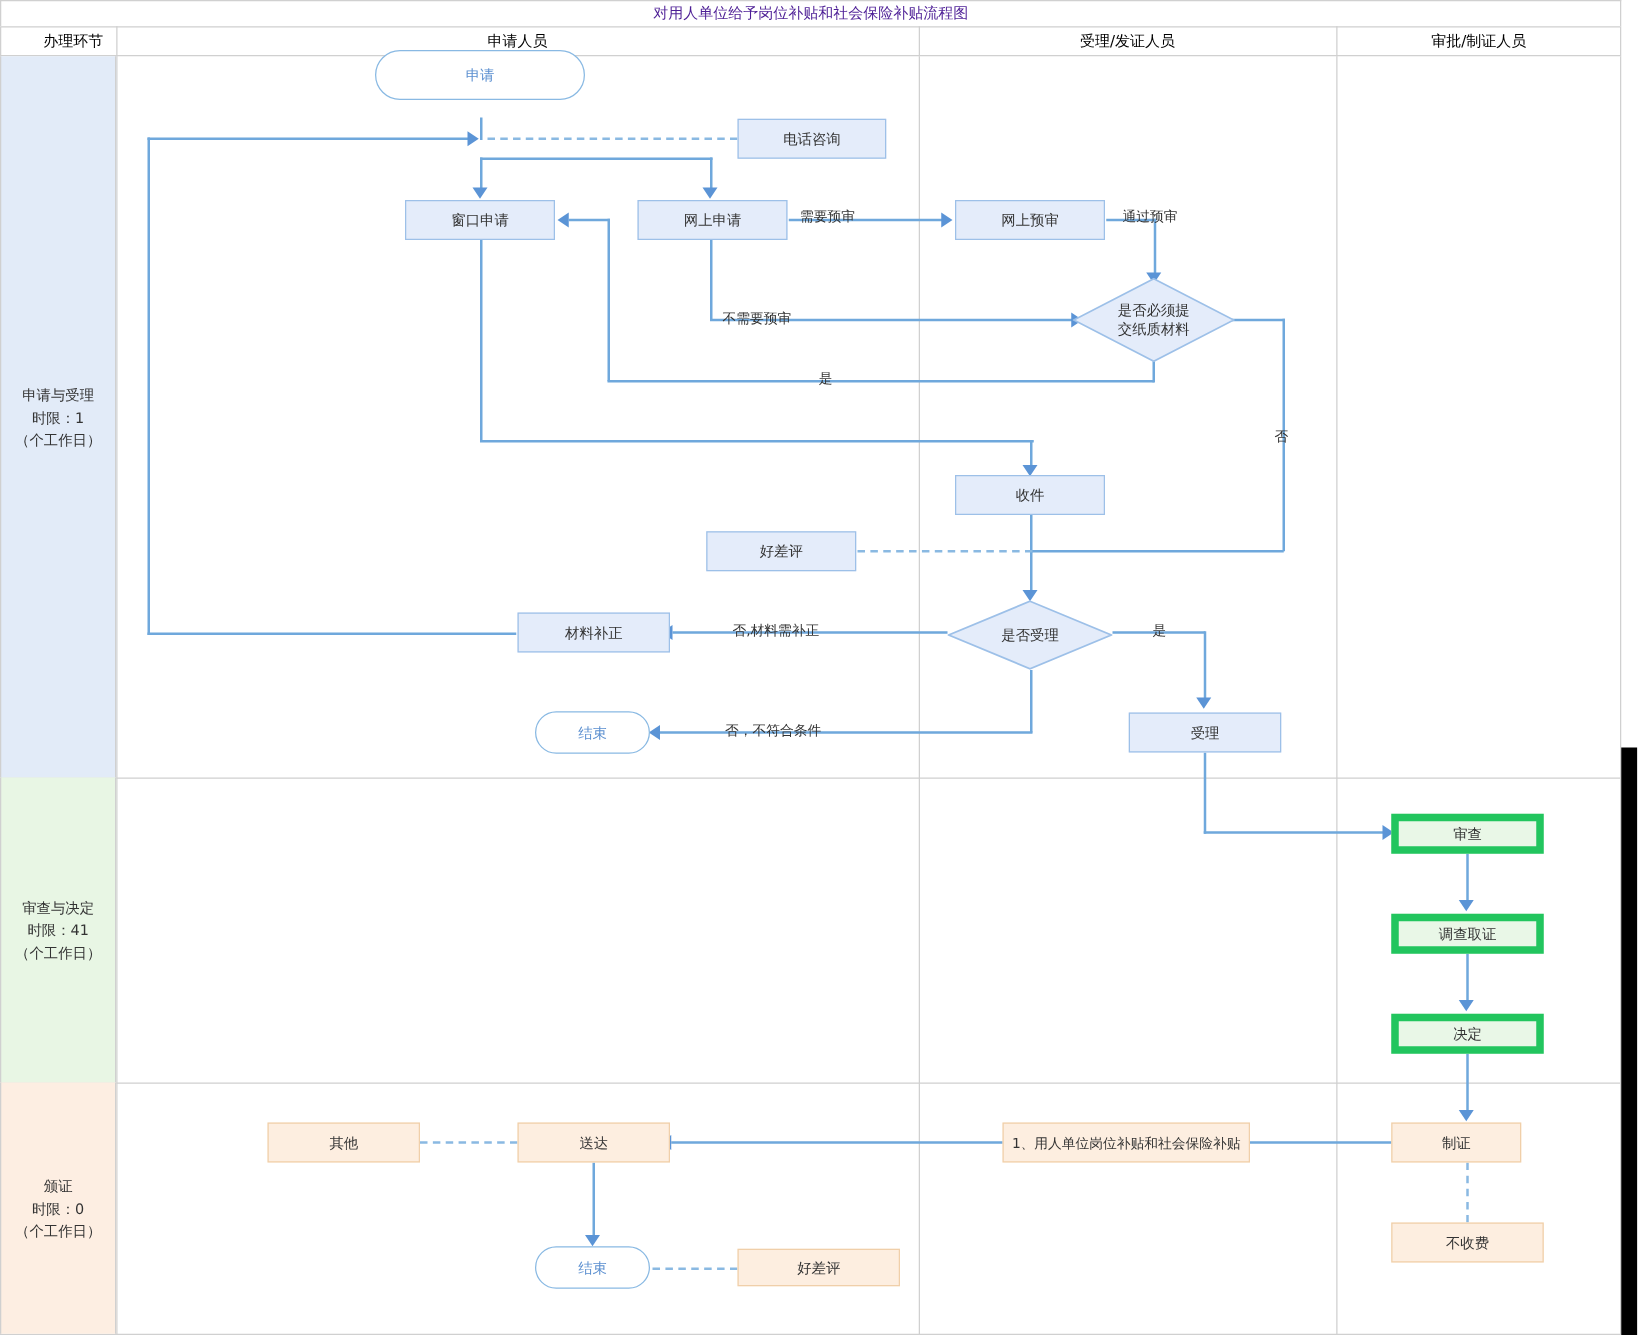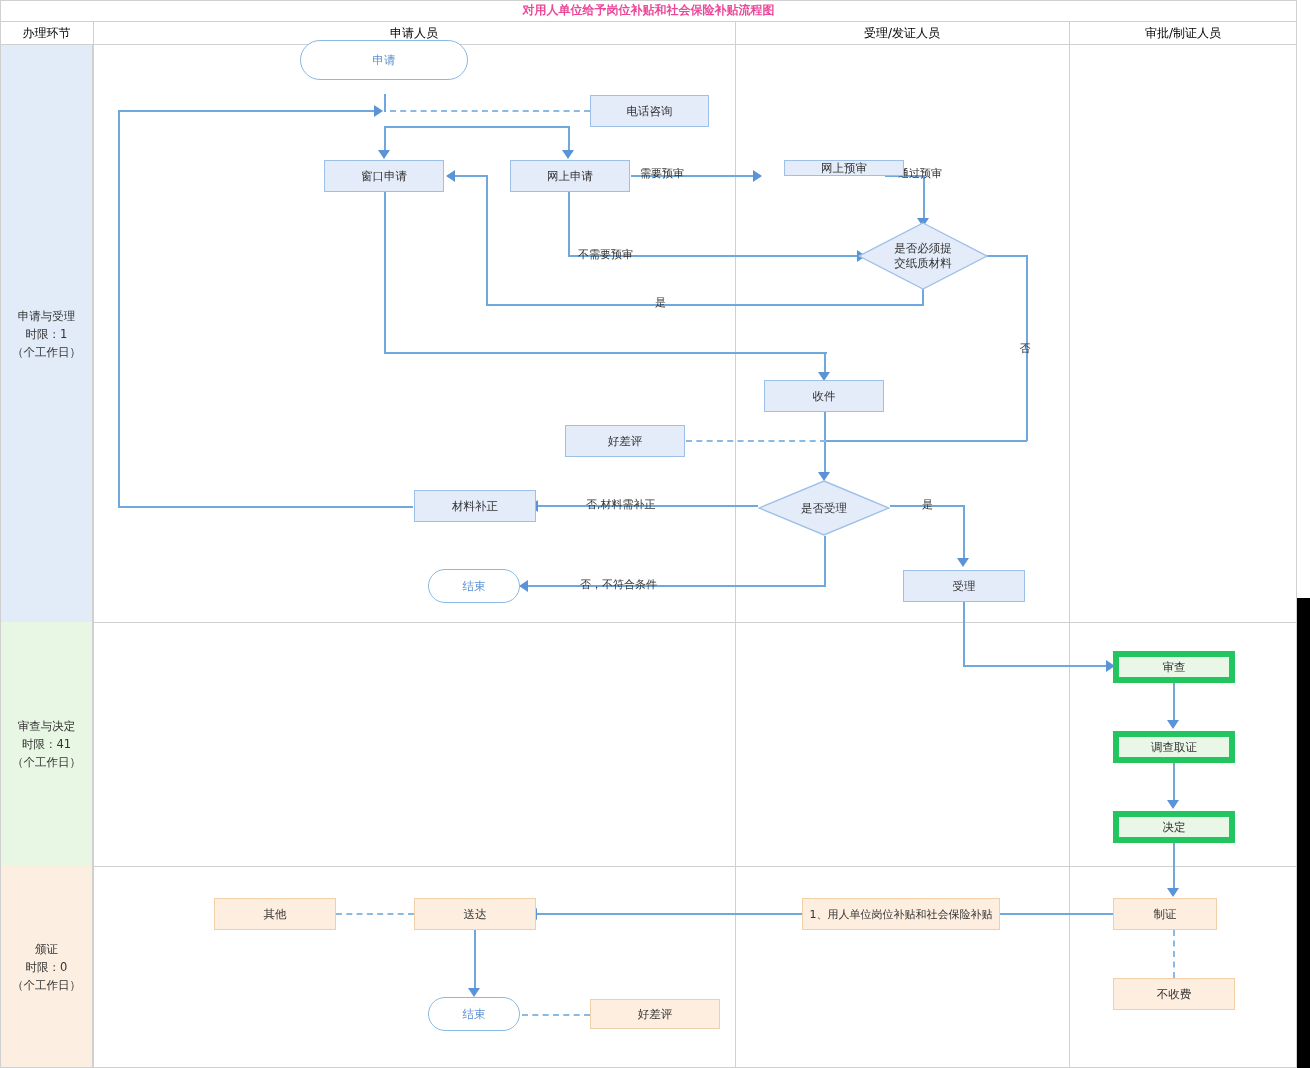--- a/index.html
+++ b/index.html
@@ -1,21 +1,21 @@
 <!DOCTYPE html>
 <html><head>
 <meta charset="utf-8">
 <style>
   html,body{margin:0;padding:0;background:#fff;}
   body{font-family:"DejaVu Sans","Liberation Sans",sans-serif;}
   #page{position:relative;width:1310px;height:1068px;background:#fff;overflow:hidden;}
   #title-bar{position:absolute;left:0;top:0;width:1297px;height:21px;
        box-sizing:border-box;border:1px solid #d0d0d0;border-bottom:none;background:#fff;}
   #title-text{position:absolute;left:0;top:0;width:1297px;height:21px;line-height:21px;
-       text-align:center;font-size:12px;font-weight:bold;color:#ec4899;}
+       text-align:center;font-size:12px;font-weight:normal;color:#4c1d95;}
   #header-row{position:absolute;left:0;top:21px;width:1297px;height:24px;
        box-sizing:border-box;border:1px solid #d0d0d0;background:#fff;}
   .hdr{position:absolute;top:21px;height:24px;line-height:24px;text-align:center;
        font-size:12px;color:#000;box-sizing:border-box;}
   .vline{position:absolute;width:1px;background:#d0d0d0;}
   .hline{position:absolute;height:1px;background:#d0d0d0;}
 
   .stage{position:absolute;left:0;width:93px;box-sizing:border-box;
         border-left:1px solid #d0d0d0;border-right:1px solid #d0d0d0;
         display:flex;align-items:center;justify-content:center;}
@@ -49,21 +49,21 @@
 </style>
 </head>
 <body>
 
 <div id="page">
 
   <div id="title-bar"></div>
   <div id="title-text">对用人单位给予岗位补贴和社会保险补贴流程图</div>
 
   <div id="header-row"></div>
-  <div class="hdr" style="left:0;width:93px;">办理环节</div>
+  <div class="hdr" style="left:12px;width:93px;">办理环节</div>
   <div class="hdr" style="left:93px;width:642px;">申请人员</div>
   <div class="hdr" style="left:735px;width:334px;">受理/发证人员</div>
   <div class="hdr" style="left:1069px;width:228px;">审批/制证人员</div>
 
   <div class="vline" style="left:93px;top:21px;height:24px;"></div>
   <div class="vline" style="left:735px;top:21px;height:24px;"></div>
   <div class="vline" style="left:1069px;top:21px;height:24px;"></div>
 
   <div class="vline" style="left:0;top:45px;height:1023px;"></div>
   <div class="vline" style="left:93px;top:45px;height:1023px;"></div>
@@ -192,21 +192,21 @@
   <div class="dash-v" style="left:1173px;top:930px;height:48px;"></div>
 
   <div class="node term" style="left:300px;top:40px;width:168px;height:40px;">申请</div>
 
   <div class="node rect-blue" style="left:590px;top:95px;width:119px;height:32px;">电话咨询</div>
 
   <div class="node rect-blue" style="left:324px;top:160px;width:120px;height:32px;">窗口申请</div>
 
   <div class="node rect-blue" style="left:510px;top:160px;width:120px;height:32px;">网上申请</div>
 
-  <div class="node rect-blue" style="left:784px;top:160px;width:120px;height:16px;">网上预审</div>
+  <div class="node rect-blue" style="left:764px;top:160px;width:120px;height:32px;">网上预审</div>
 
   <div class="node diamond" style="left:858px;top:222px;width:130px;height:68px;">
     <svg width="130" height="68" viewBox="0 0 130 68">
       <polygon points="65,1 129,34 65,67 1,34" fill="#e4ecfa" stroke="#9dc0e8" stroke-width="1.4"></polygon>
     </svg>
     <span class="dlabel">是否必须提<br>交纸质材料</span>
   </div>
 
   <div class="node rect-blue" style="left:764px;top:380px;width:120px;height:32px;">收件</div>
 

